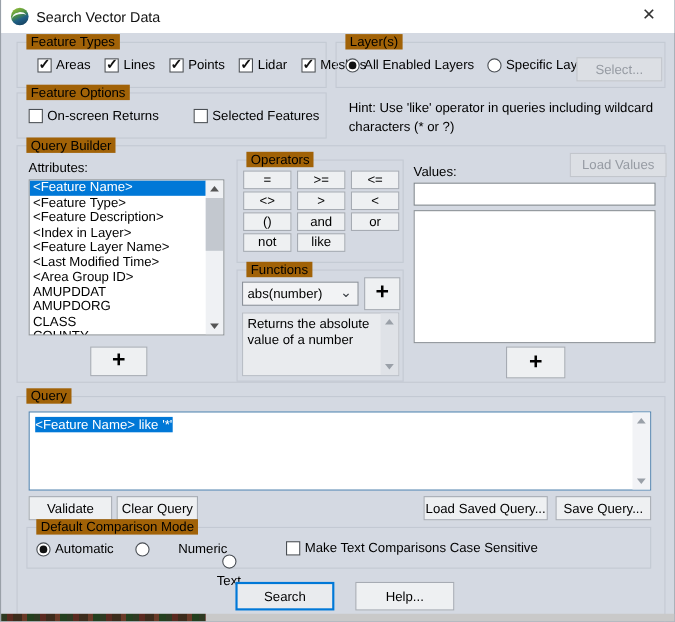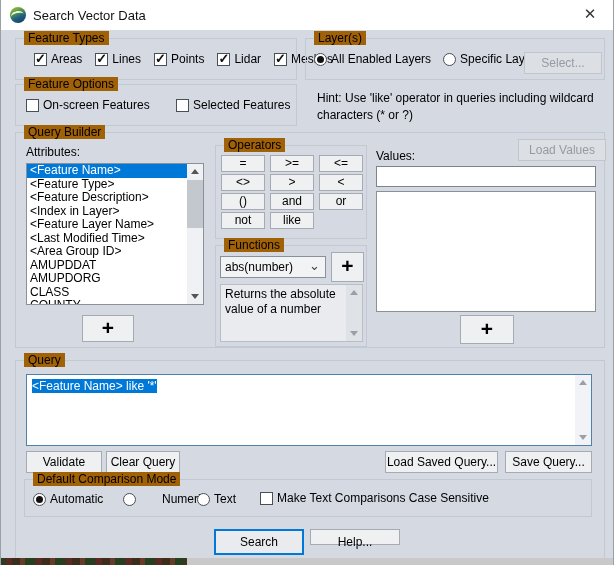--- a/index.html
+++ b/index.html
@@ -110,21 +110,21 @@
         <span>Specific Layers</span>
       </span>
     </div>
     <span class="btn disabled" style="position:absolute;right:2px;top:13px;width:78px;height:22px;line-height:20px;">Select...</span>
   </div>
 
   <div class="gb" style="left:14px;top:84px;width:282px;height:42px;">
     <span class="gb-label">Feature Options</span>
     <span class="check-item" style="position:absolute;left:10px;top:13px;">
       <span class="cb"></span>
-      <span>On-screen Features</span>
+      <span>On-screen Returns</span>
     </span>
     <span class="check-item" style="position:absolute;left:160px;top:13px;">
       <span class="cb"></span>
       <span>Selected Features</span>
     </span>
   </div>
 
   <div class="hint-text" style="left:316px;top:90px;width:288px;">Hint: Use 'like' operator in queries including wildcard characters (* or ?)</div>
 
   <div class="gb" style="left:14px;top:132px;width:590px;height:216px;">
@@ -212,30 +212,30 @@
     <div class="gb" style="left:8px;top:118px;width:568px;height:38px;">
       <span class="gb-label">Default Comparison Mode</span>
       <span class="radio-item" style="position:absolute;left:8px;top:12px;">
         <span class="rb checked"></span>
         <span>Automatic</span>
       </span>
       <span class="radio-item" style="position:absolute;left:98px;top:12px;gap:26px;">
         <span class="rb"></span>
         <span>Numeric</span>
       </span>
-      <span class="radio-item" style="position:absolute;left:172px;top:12px;">
+      <span class="radio-item" style="position:absolute;left:172px;top:24px;flex-direction:column;">
         <span class="rb"></span>
         <span>Text</span>
       </span>
       <span class="check-item" style="position:absolute;left:235px;top:11px;">
         <span class="cb"></span>
         <span>Make Text Comparisons Case Sensitive</span>
       </span>
     </div>
   </div>
 
   <span class="btn default-btn" style="position:absolute;left:213px;top:529px;width:90px;height:26px;line-height:22px;">Search</span>
-  <span class="btn" style="position:absolute;left:309px;top:529px;width:90px;height:16px;line-height:24px;">Help...</span>
+  <span class="btn" style="position:absolute;left:322px;top:529px;width:90px;height:26px;line-height:24px;">Help...</span>
 
   <div class="map-strip">
     <div class="dark"></div>
   </div>
 </div>
 
 </body></html>

